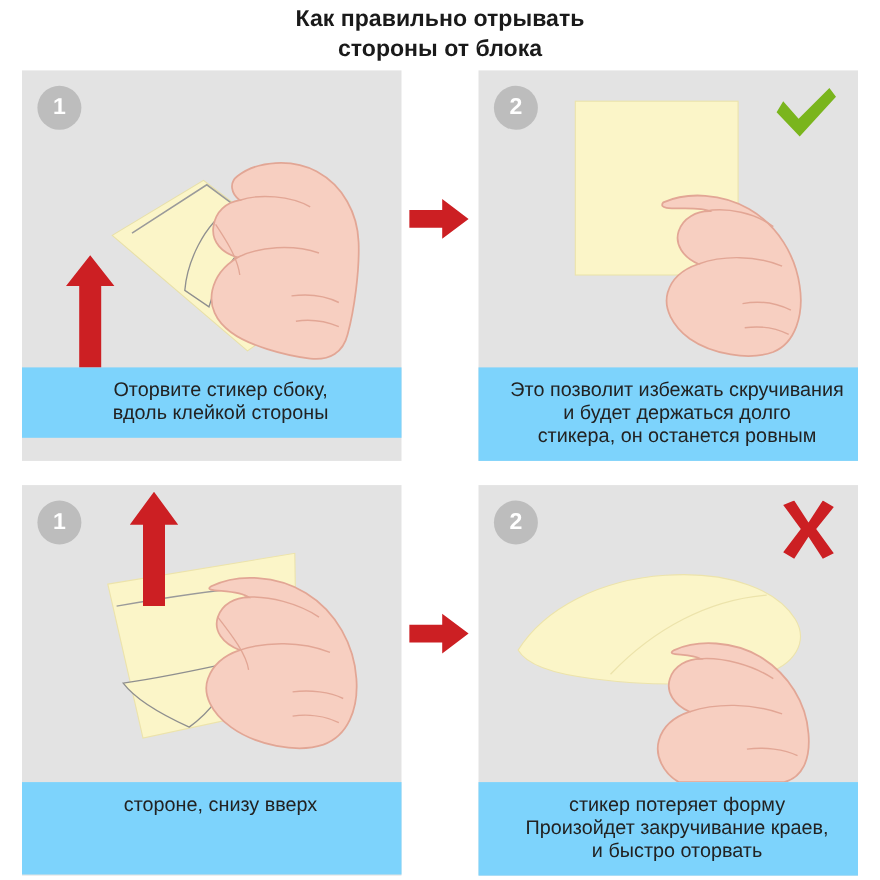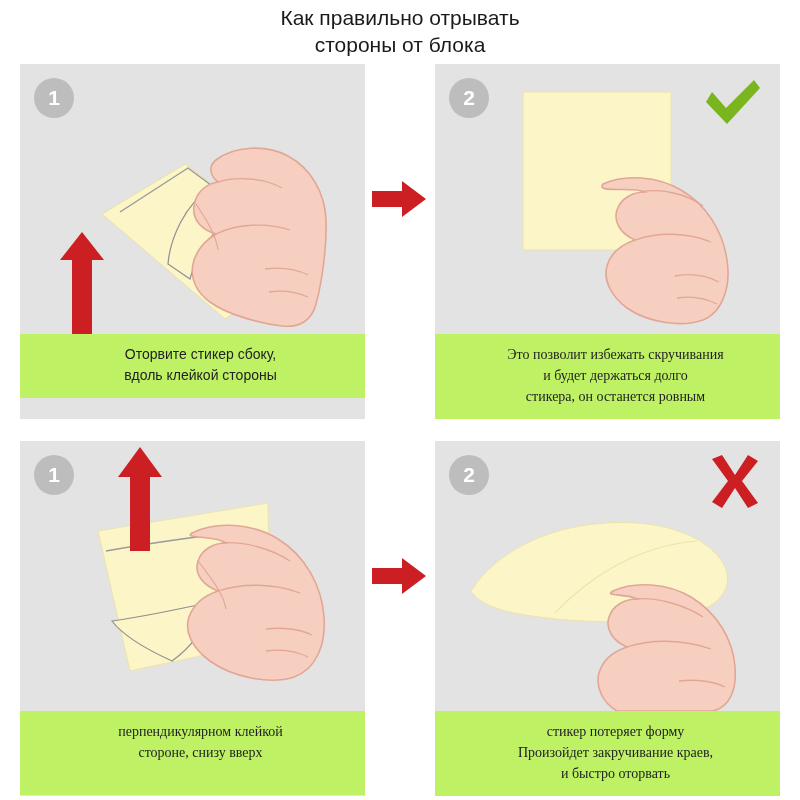--- a/index.html
+++ b/index.html
@@ -10,21 +10,21 @@
   body {
     width: 800px;
     height: 800px;
     font-family: "Liberation Sans", sans-serif;
     position: relative;
     overflow: hidden;
   }
   .page-title {
     text-align: center;
     font-size: 21px;
-    font-weight: normal;
+    font-weight: bold;
     color: #1a1a1a;
     line-height: 27px;
     padding-top: 4px;
     letter-spacing: 0px;
   }
   .grid {
     position: absolute;
     left: 20px;
     top: 64px;
     width: 760px;
@@ -39,32 +39,31 @@
     width: 345px;
     background: #e3e3e3;
     position: relative;
   }
   .illus {
     height: 270px;
     position: relative;
     overflow: hidden;
   }
   .caption {
-    background: #bef264;
+    background: #7dd3fc;
     color: #222;
-    font-size: 14px;
+    font-size: 18px;
     line-height: 21px;
     text-align: center;
     padding: 10px 8px 12px 24px;
     min-height: 62px;
     box-sizing: border-box;
   }
   .caption.tall {
     min-height: 84px;
-    font-family: Liberation Serif, serif;
   }
   .step-badge {
     position: absolute;
     left: 14px;
     top: 14px;
     width: 40px;
     height: 40px;
     border-radius: 50%;
     background: #bdbdbd;
     color: #ffffff;
@@ -183,21 +182,20 @@
           <path d="M246,210 C260,208 276,210 288,216" fill="none" stroke="#e2a695" stroke-width="1.3"></path>
           <path d="M178,120 C192,138 204,154 206,168" fill="none" stroke="#e2a695" stroke-width="1.2"></path>
 
           <g>
             <polygon points="120,6 142,36 130,36 130,110 110,110 110,36 98,36" fill="#cc1f23"></polygon>
           </g>
         </svg>
       </div>
       <div class="step-badge">1</div>
       <div class="caption tall">
-        <div>перпендикулярном клейкой</div>
         <div>стороне, снизу вверх</div>
       </div>
     </div>
 
     <div class="mid-arrow">
       <svg width="56" height="40" viewBox="0 0 56 40">
         <polygon points="0,12 30,12 30,2 54,20 30,38 30,28 0,28" fill="#cc1f23"></polygon>
       </svg>
     </div>
 

